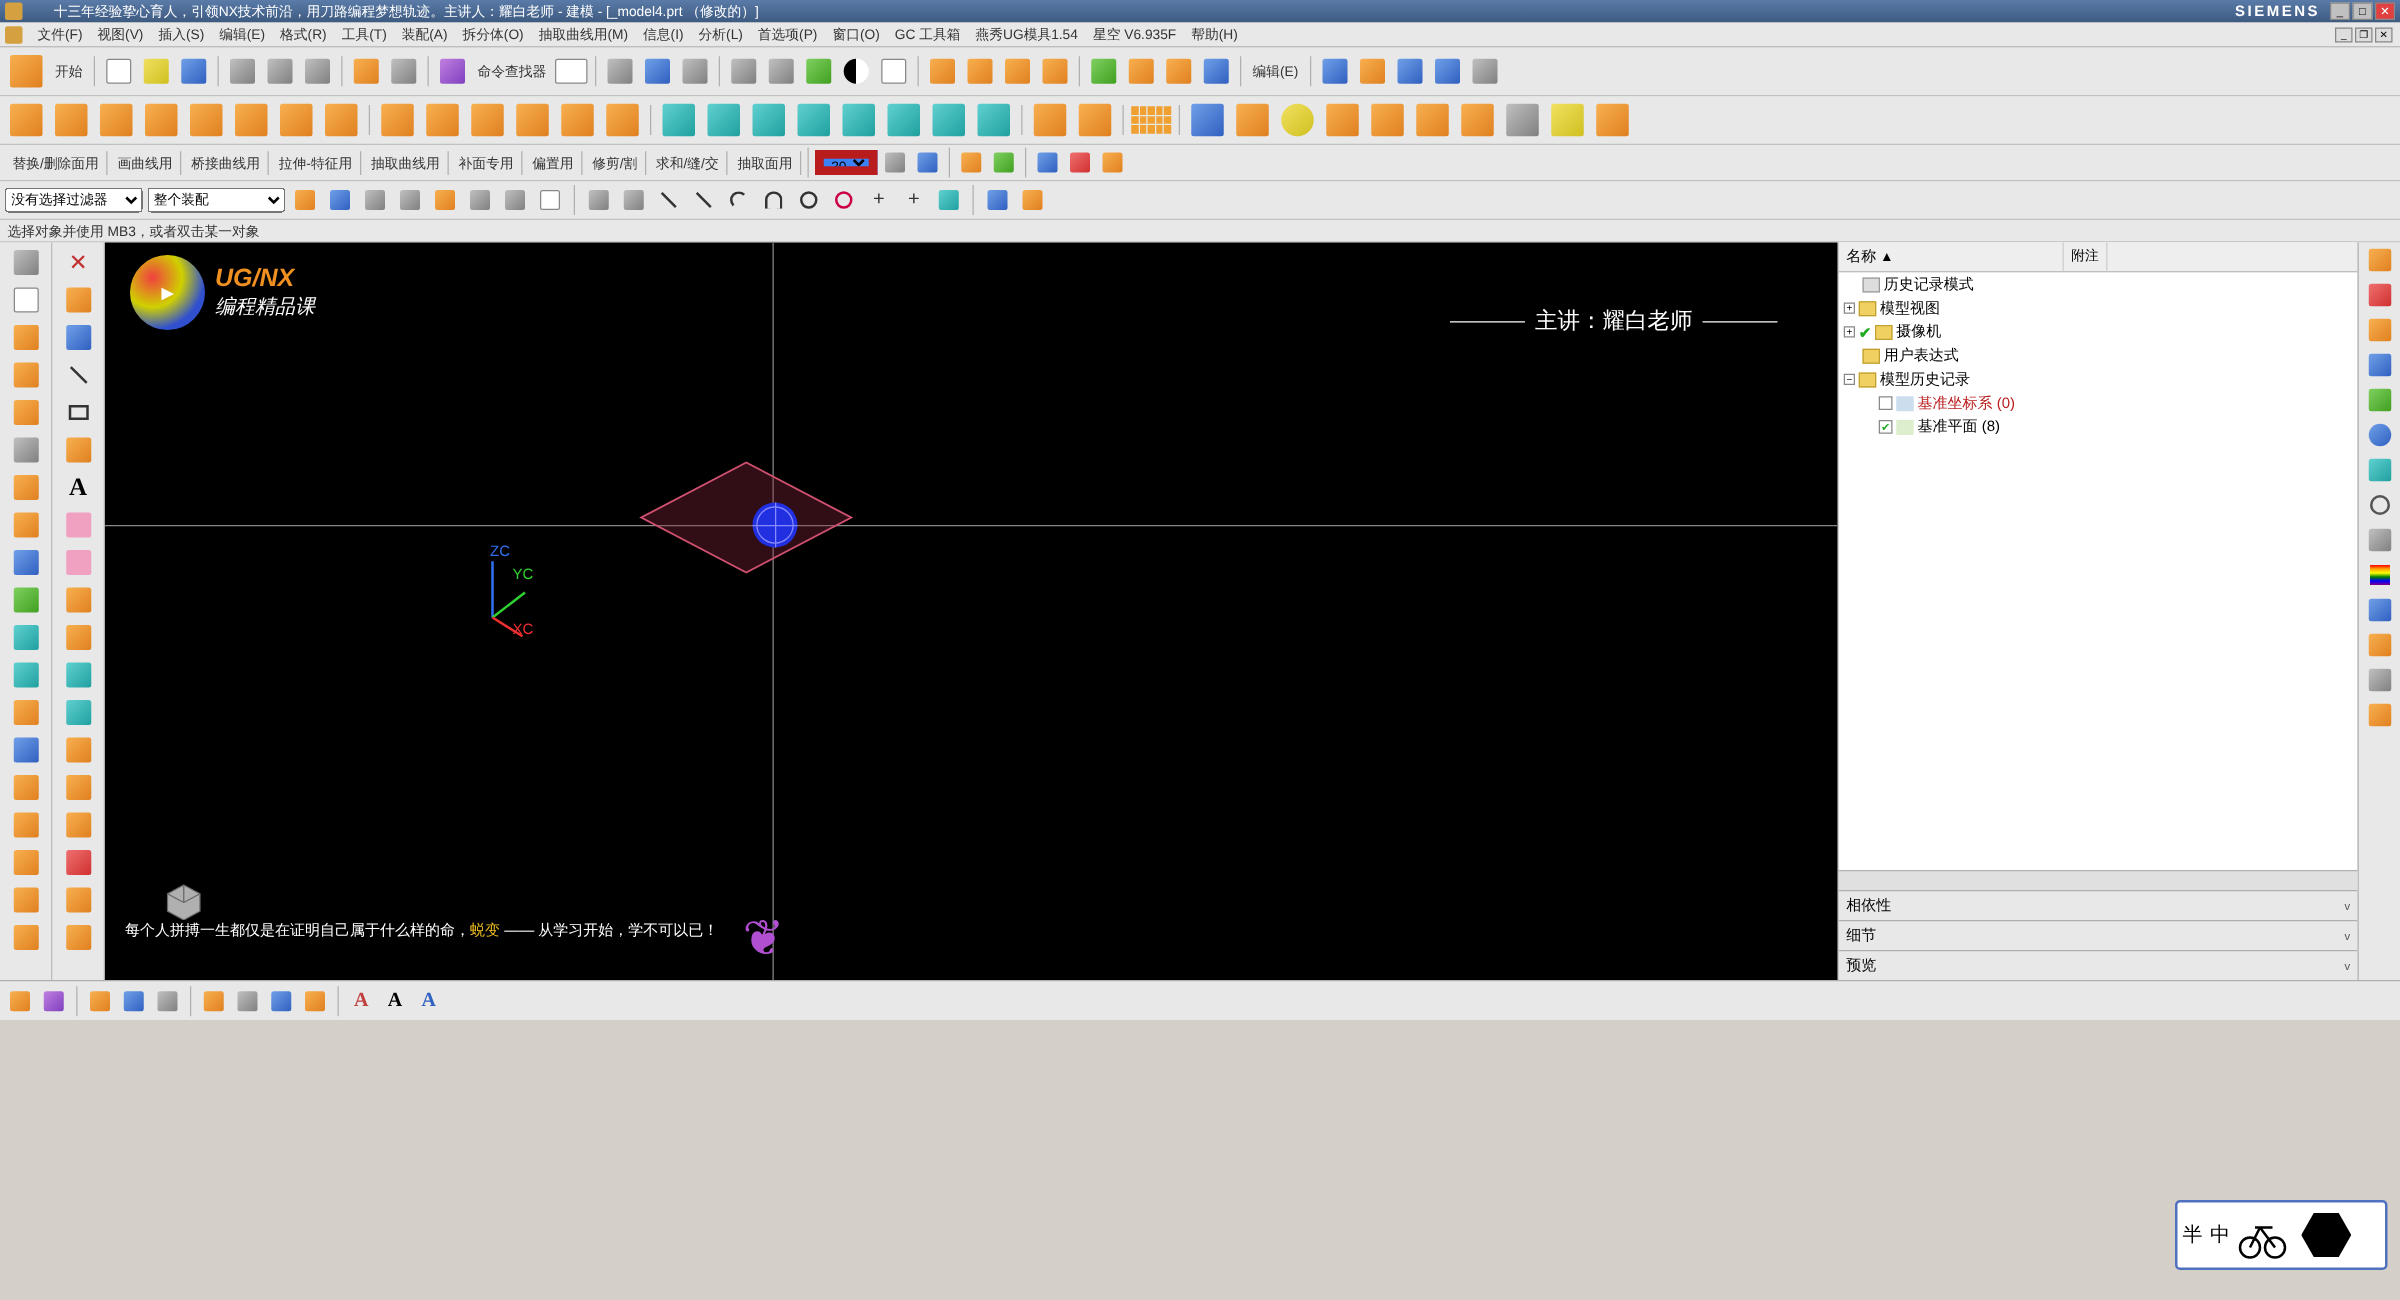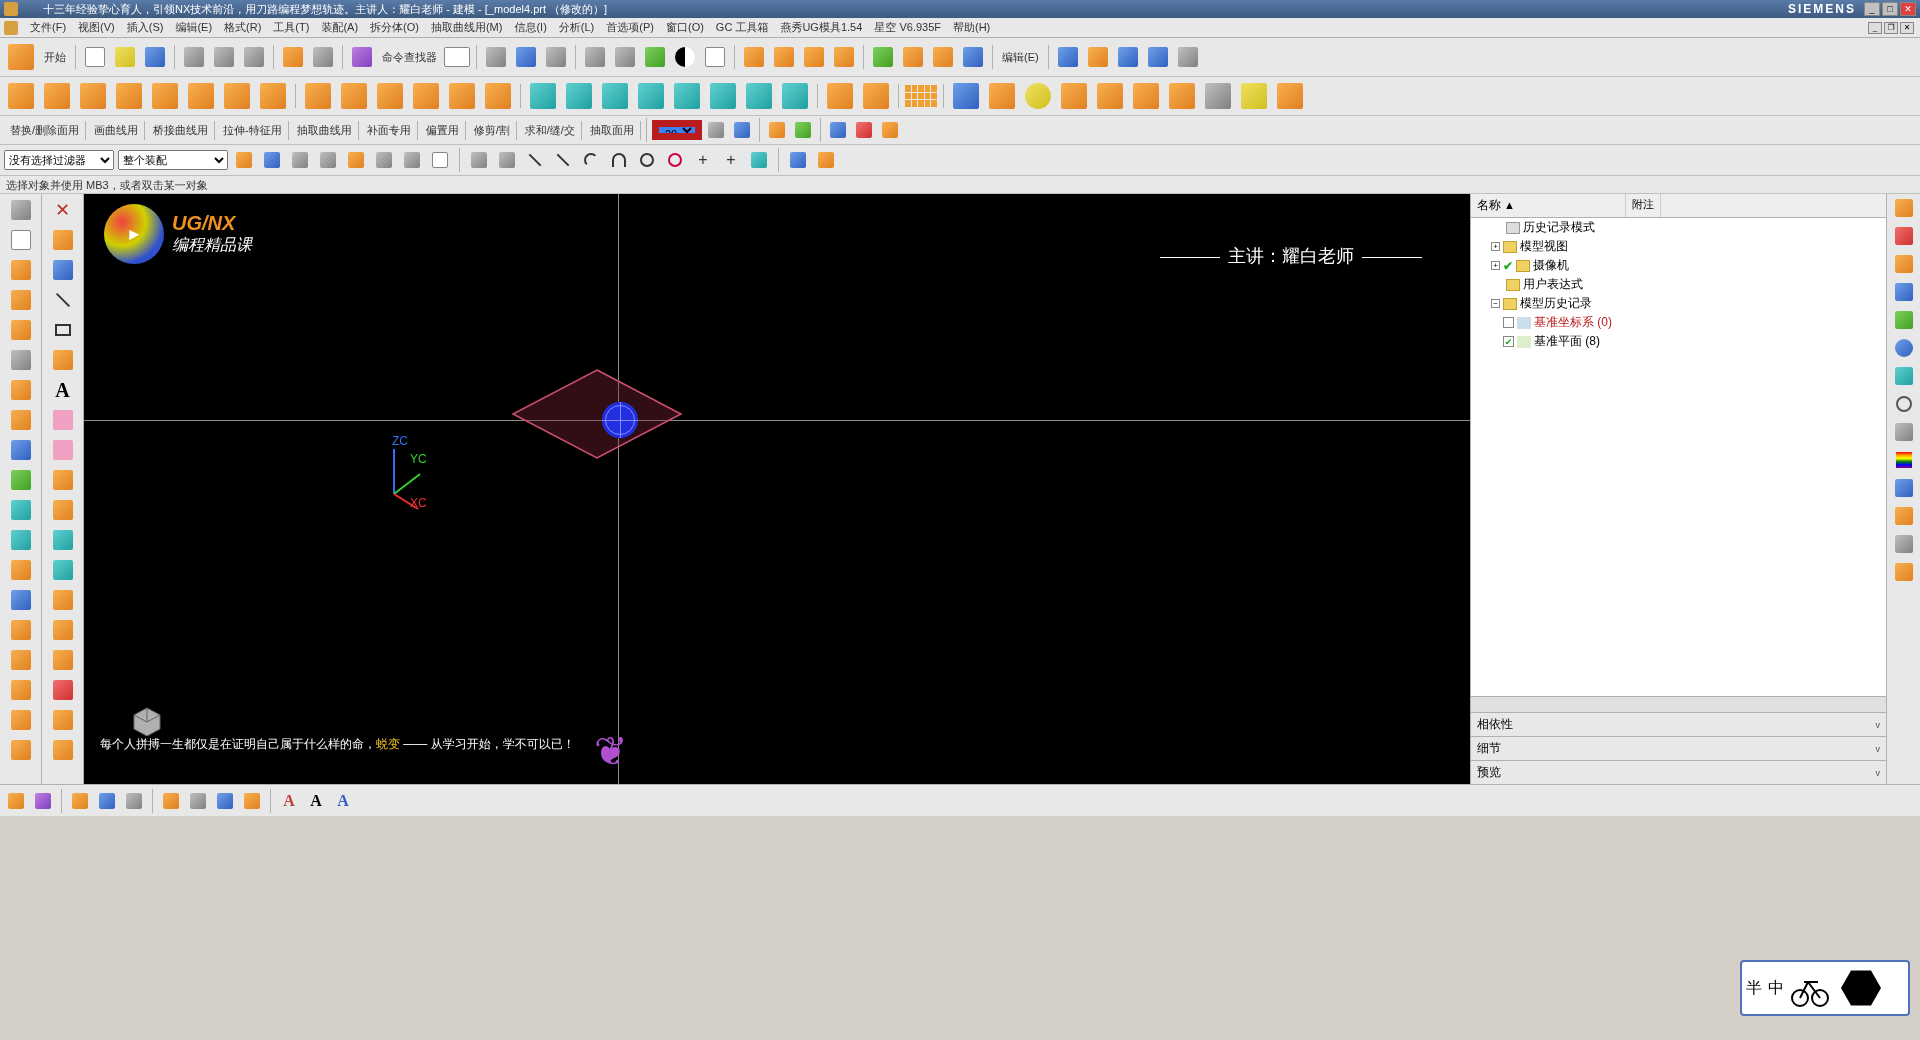--- a/index.html
+++ b/index.html
@@ -81,23 +81,23 @@
 .caption { position: absolute; left: 16px; bottom: 30px; color: #fff; font-size: 22px; }
 .caption .hl { color: #f0c020; }
 .deco { position: absolute; left: 510px; bottom: 10px; color: #b050d0; font-size: 40px; }
 
 
 .nav-panel { width: 416px; background: #f5f5f5; border-left: 1px solid #b0b0b0; display: flex; flex-direction: column; }
 .nav-title { background: #e0e0e0; padding: 3px 6px; font-size: 11px; font-weight: bold; border-bottom: 1px solid #b0b0b0; display: flex; justify-content: space-between; }
 .nav-pin { width: 12px; height: 12px; }
 .nav-header { display: flex; border-bottom: 1px solid #b0b0b0; background: #eee; }
 .nav-header .col { padding: 3px 6px; font-size: 11px; border-right: 1px solid #ccc; }
-.nav-header .col1 { width: 155px; }
+.nav-header .col1 { width: 180px; }
 .nav-tree { flex: 1; background: #fff; overflow: auto; font-size: 11px; }
-.tree-row { display: flex; align-items: center; padding: 1px 20px; gap: 3px; }
+.tree-row { display: flex; align-items: center; padding: 1px 4px; gap: 3px; }
 .tree-indent2 { padding-left: 32px; }
 .tree-icon { width: 14px; height: 12px; display: inline-block; }
 .folder { background: #f0d060; border: 1px solid #c0a030; }
 .expander { width: 9px; height: 9px; border: 1px solid #888; display: inline-flex; align-items: center; justify-content: center; font-size: 8px; line-height: 1; background: #fff; }
 .chk { width: 11px; height: 11px; border: 1px solid #888; display: inline-flex; align-items: center; justify-content: center; font-size: 9px; background: #fff; }
 .gray-text { color: #b91c1c; }
 .nav-scrollbar-bottom { height: 16px; background: #e0e0e0; border-top: 1px solid #b0b0b0; position: relative; }
 .nav-section { background: #e8e8e8; padding: 3px 6px; font-size: 11px; border-top: 1px solid #b0b0b0; display: flex; justify-content: space-between; align-items: center; }
 .nav-section .chev { font-size: 9px; color: #555; }
 

